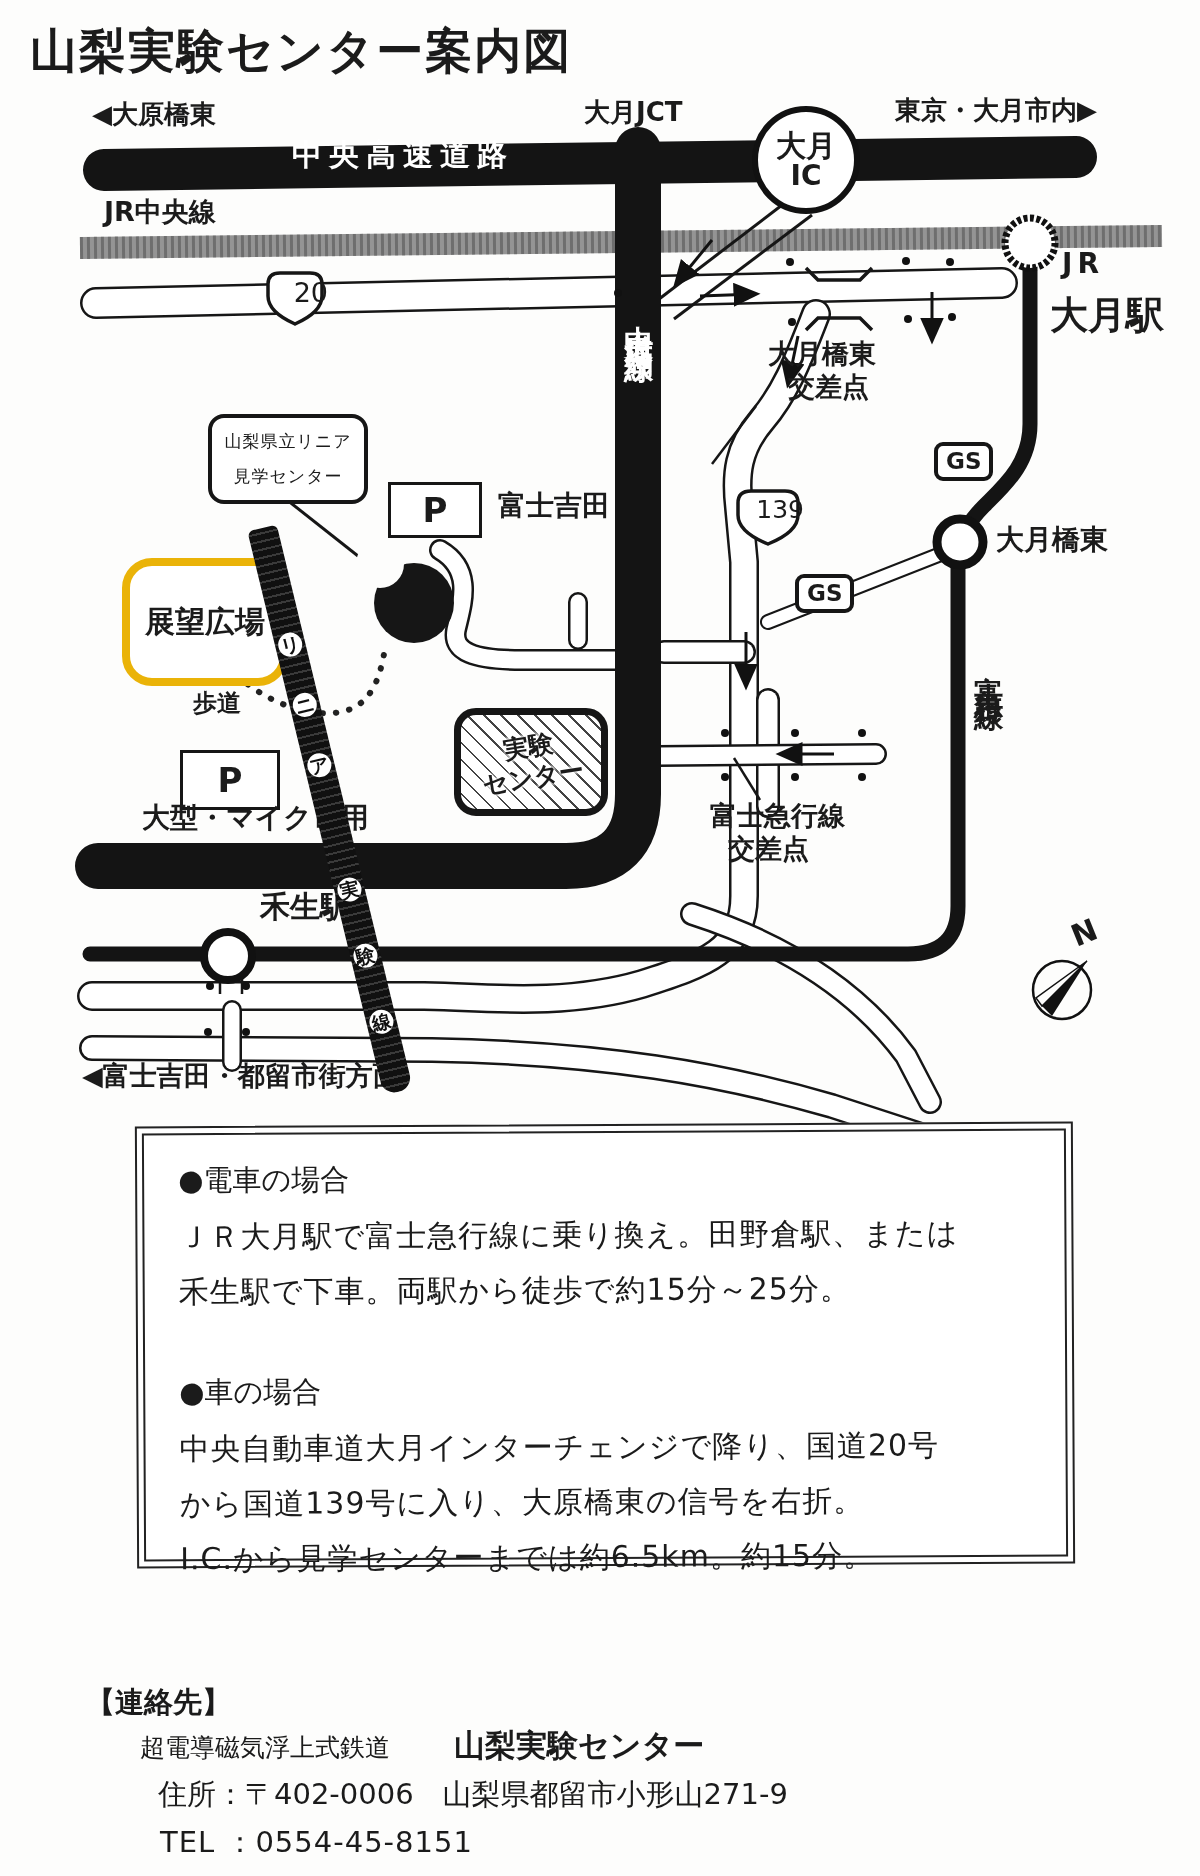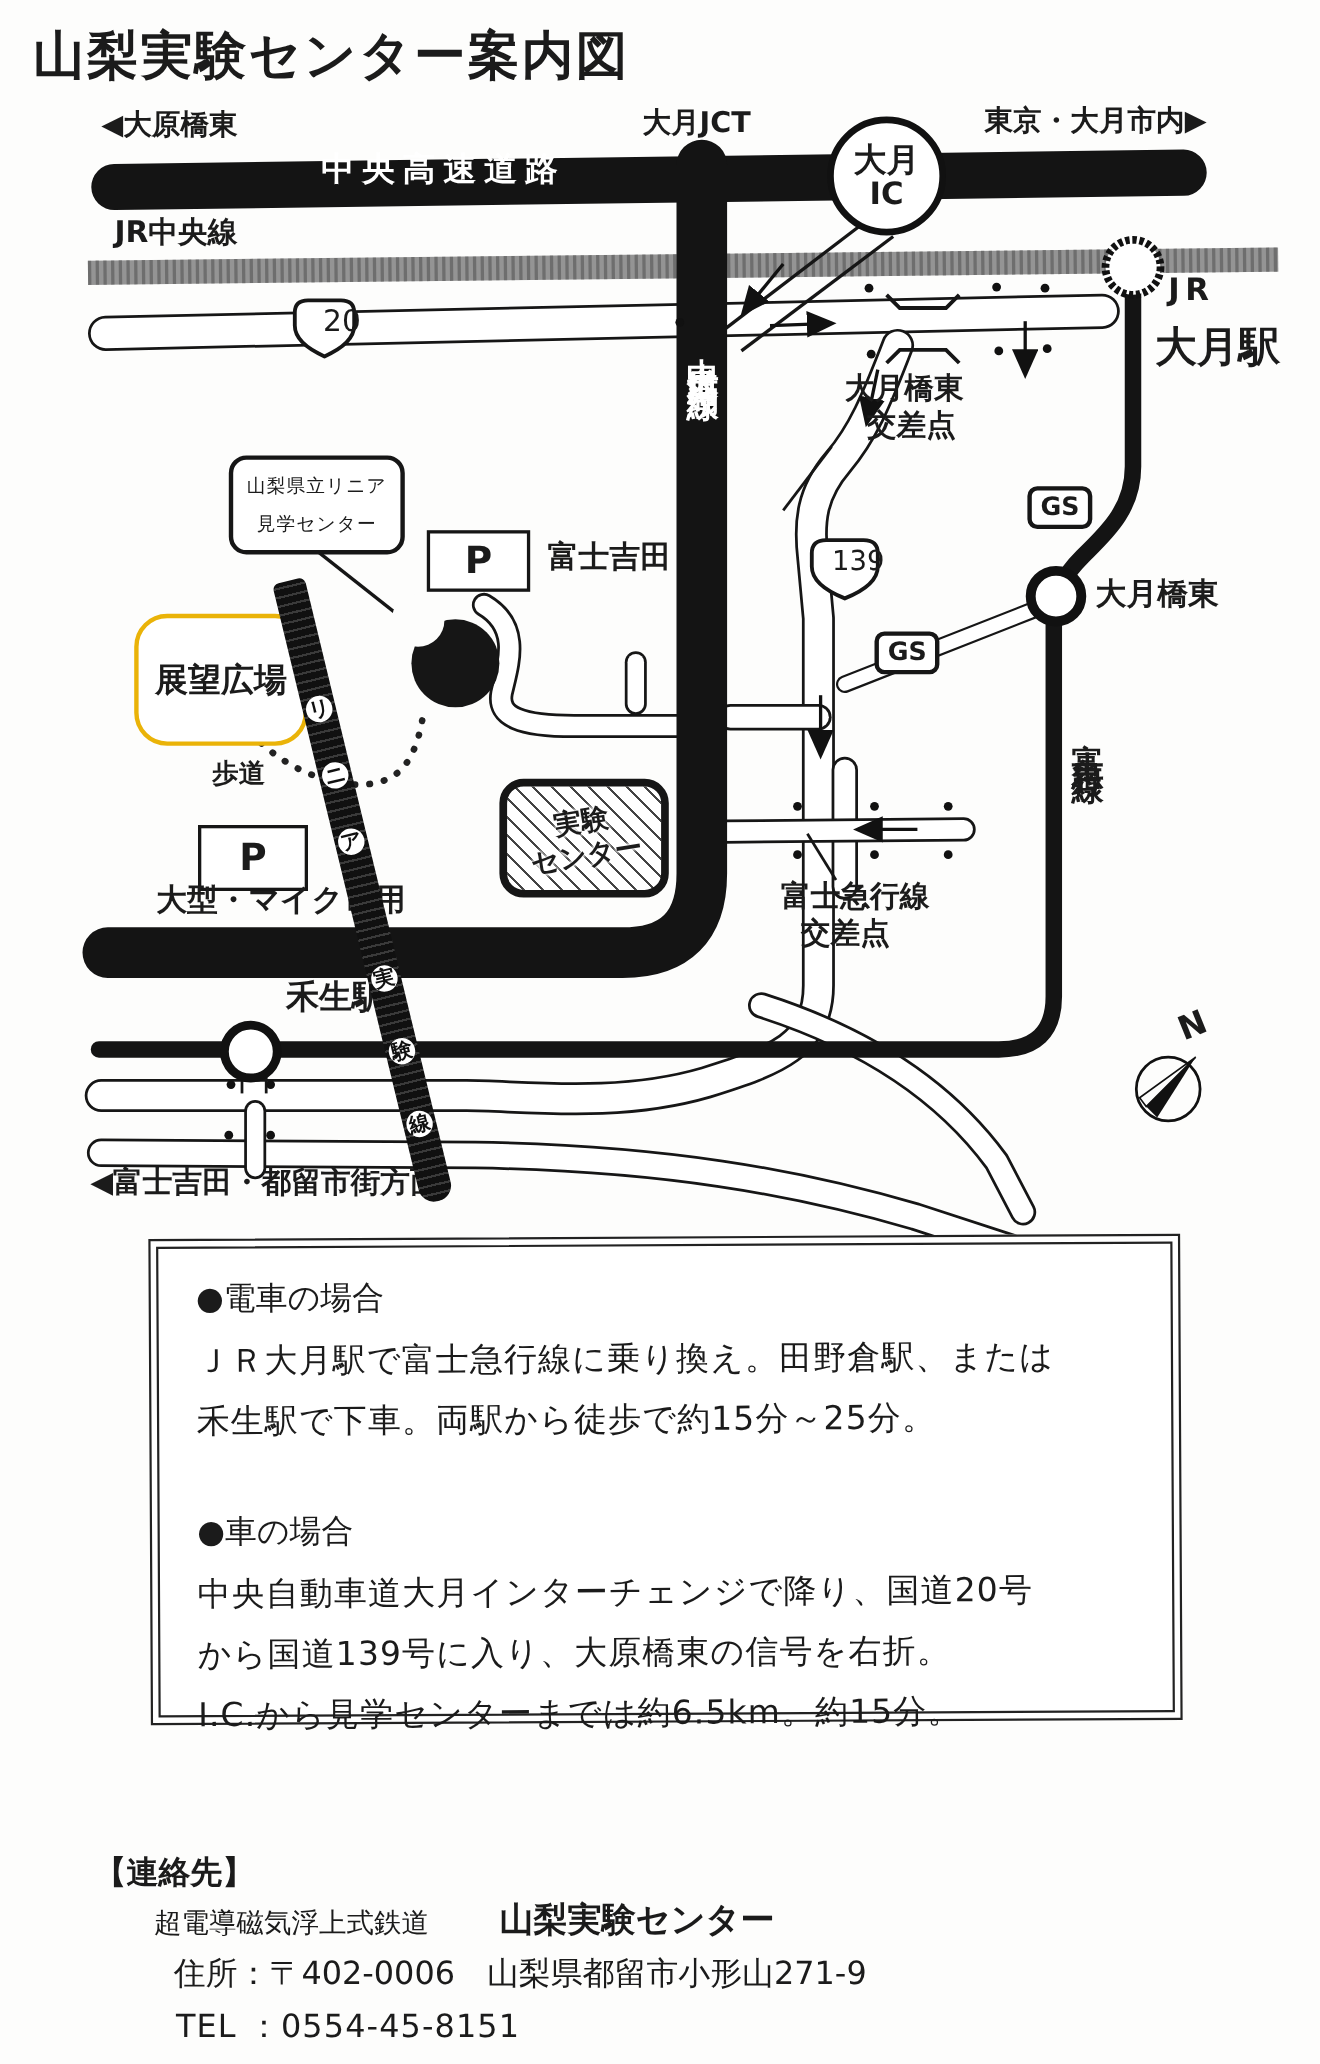--- a/index.html
+++ b/index.html
@@ -26,21 +26,21 @@
     justify-content:center;z-index:3;line-height:1.05;
   }
   .ic-circle .t{font-size:30px;font-weight:bold;}
   .ic-circle .i{font-size:28px;font-weight:bold;}
   .bubble{
     position:absolute;left:208px;top:414px;width:152px;height:82px;border:4px solid #161616;
     border-radius:16px;background:#fff;display:flex;flex-direction:column;align-items:center;
     justify-content:space-evenly;font-size:17px;letter-spacing:1px;
   }
   .tenbo{
-    position:absolute;left:122px;top:558px;width:150px;height:112px;border:4px solid #eab308;
+    position:absolute;left:122px;top:558px;width:150px;height:112px;border:8px solid #eab308;
     border-radius:30px;background:#fff;display:flex;align-items:center;justify-content:center;
     font-size:30px;font-weight:bold;
   }
   .testcenter{
     position:absolute;left:454px;top:708px;width:140px;height:94px;border:7px solid #161616;
     border-radius:22px;overflow:hidden;
     background:repeating-linear-gradient(45deg,#fff 0 10px,#444 10px 12px);
     display:flex;align-items:center;justify-content:center;
   }
   .testcenter .inner{

